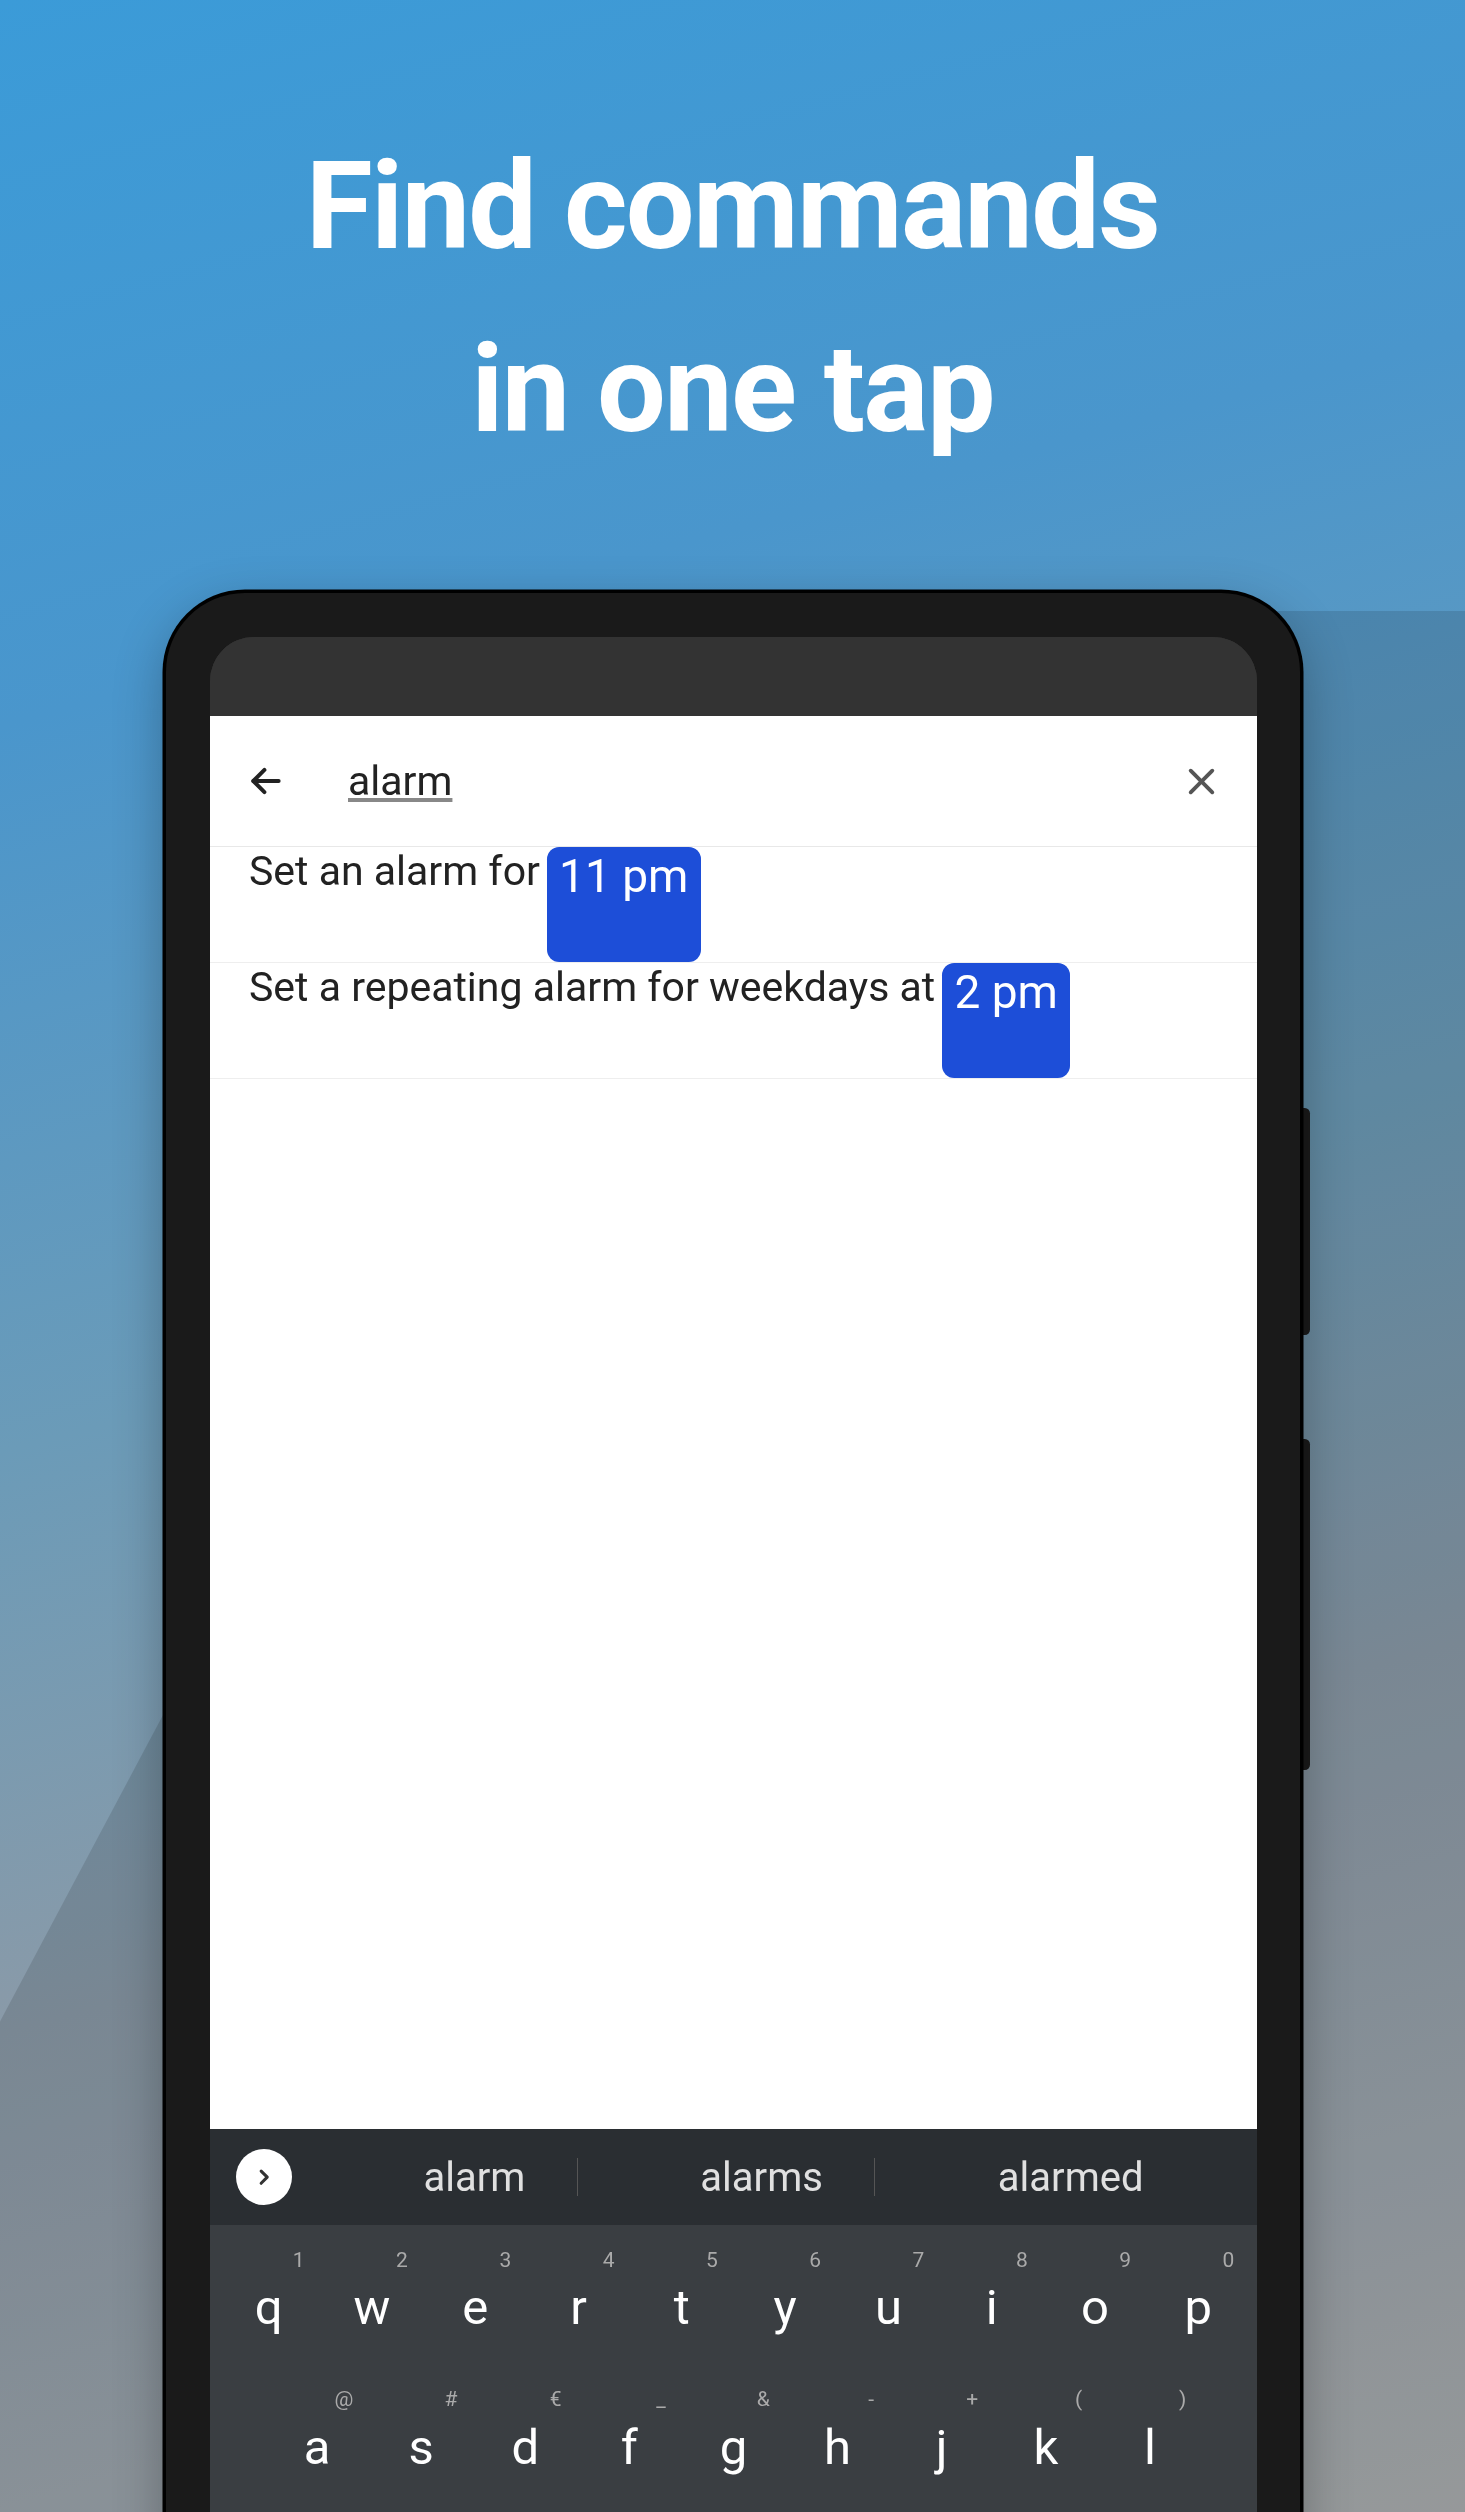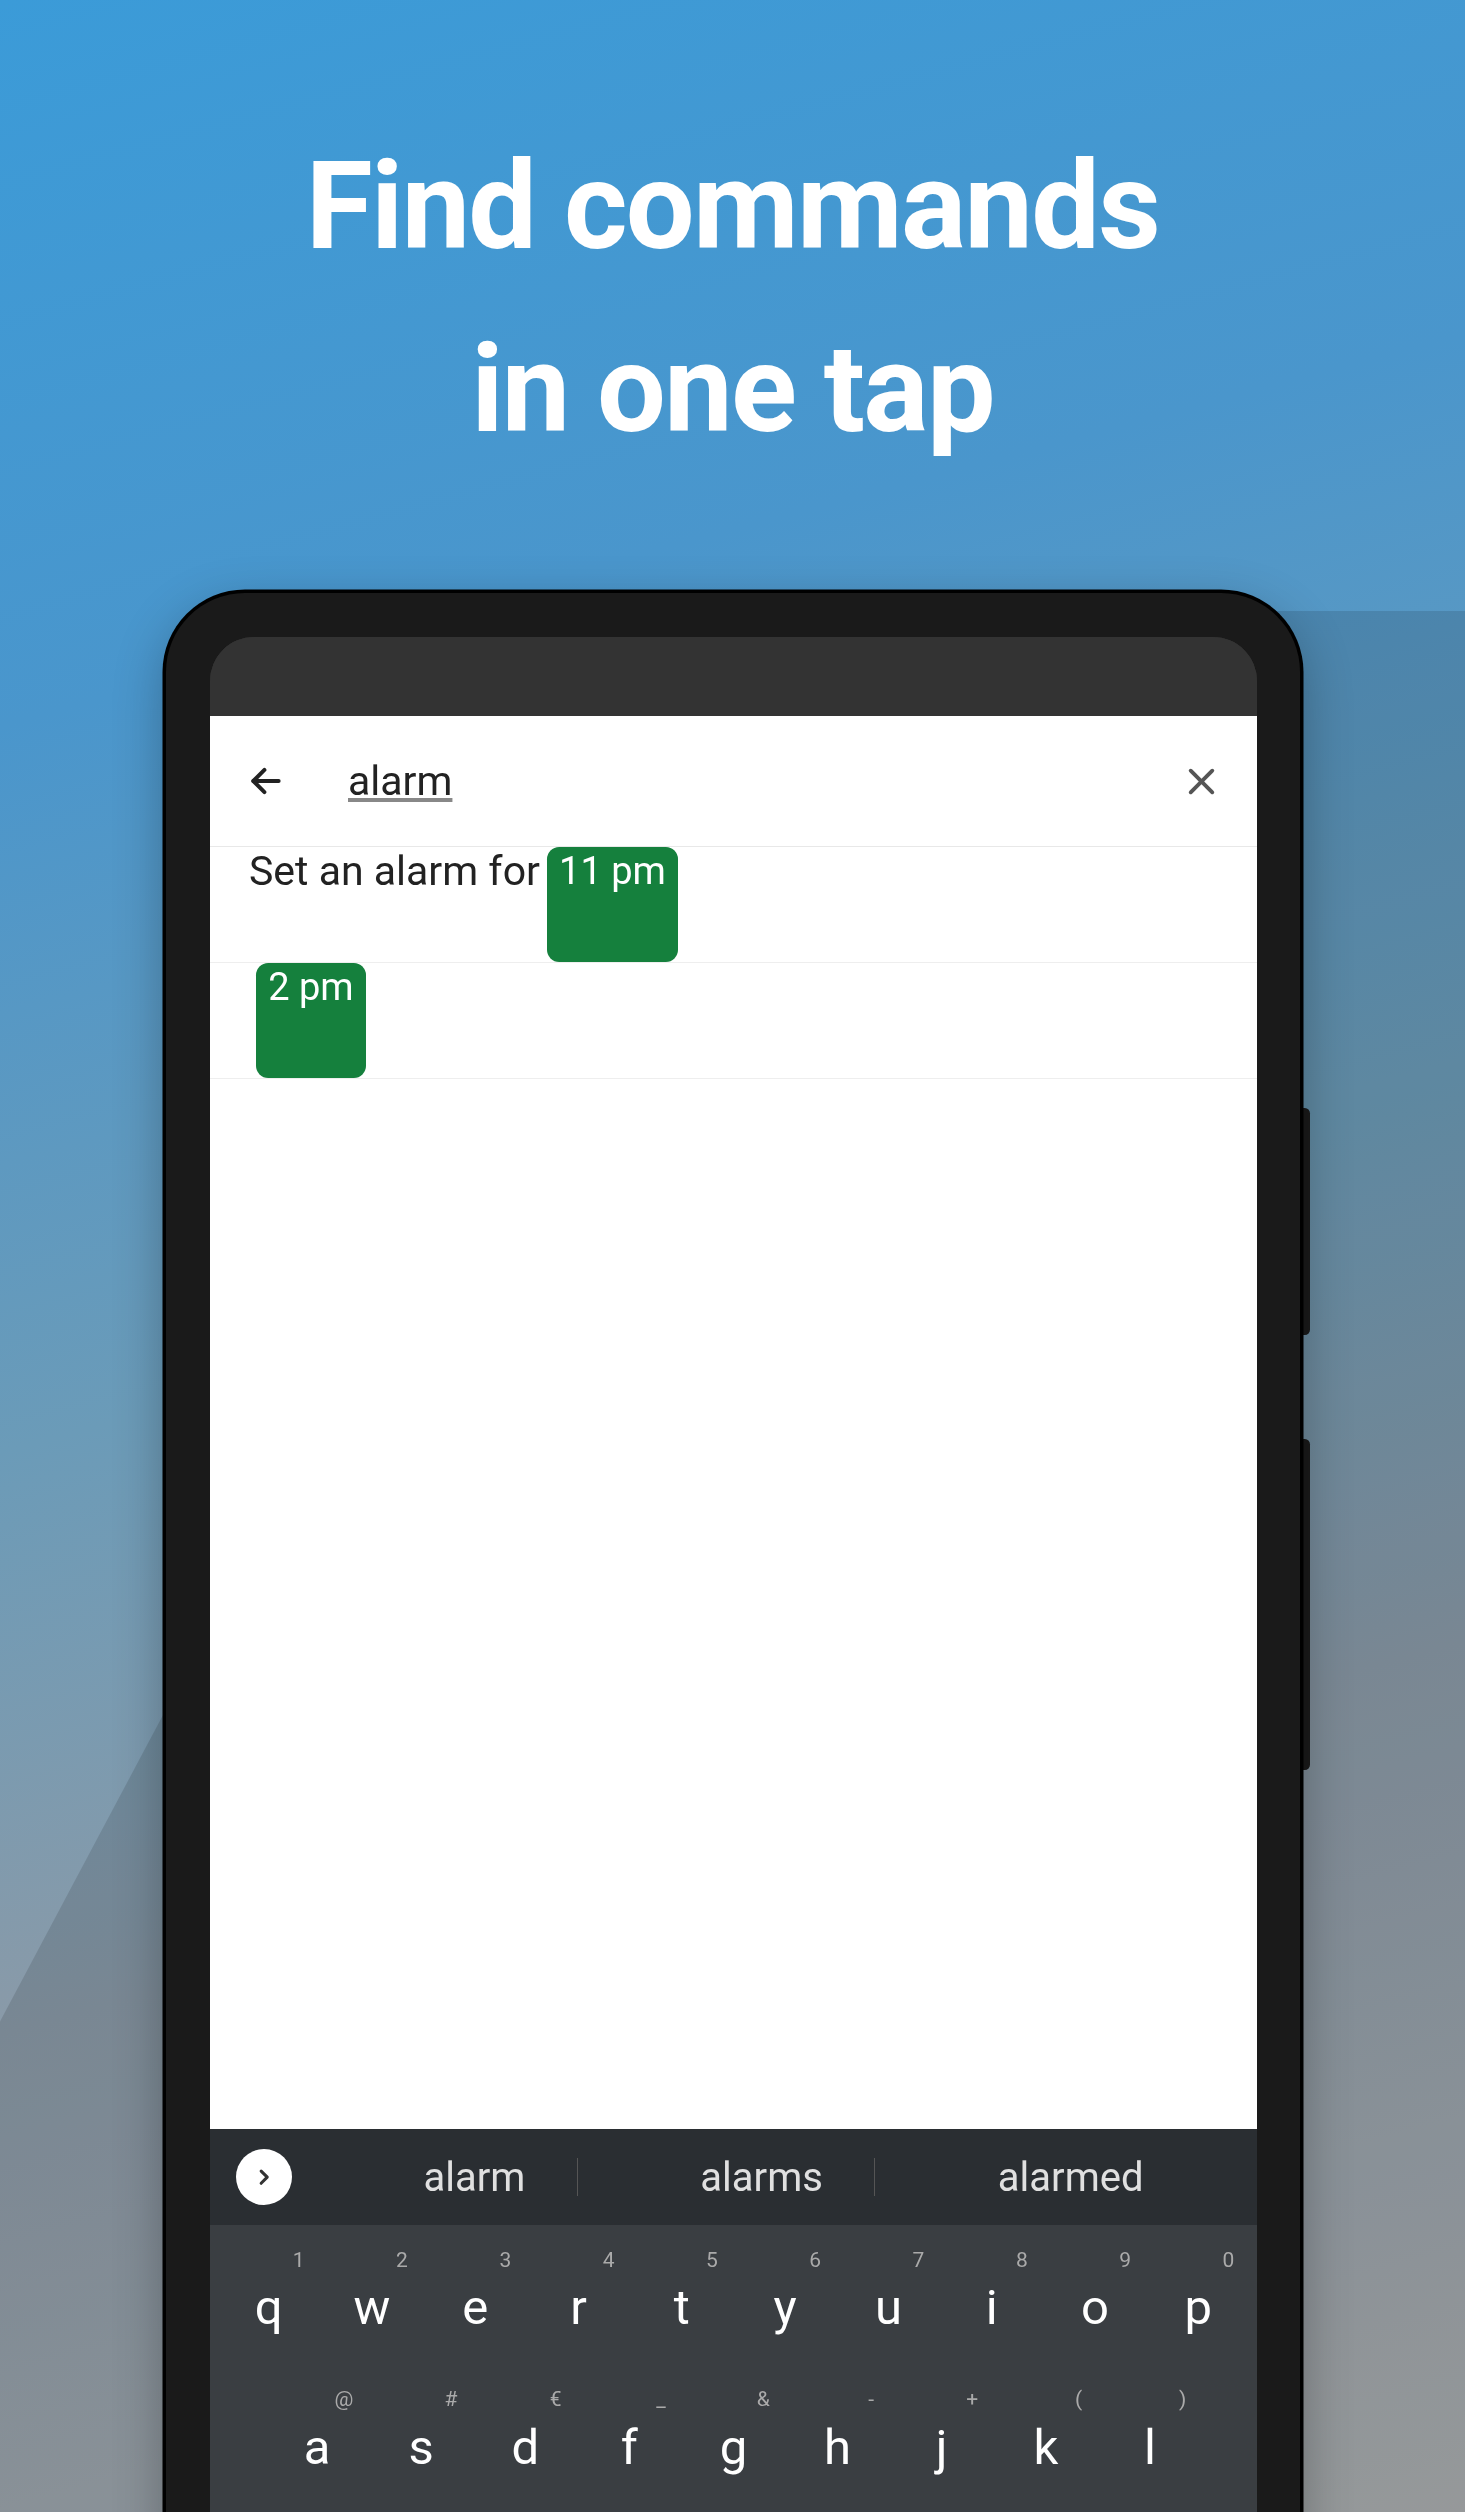--- a/index.html
+++ b/index.html
@@ -115,26 +115,26 @@
   display: flex;
   height: 116px;
   padding: 0 39px;
   border-bottom: 0.9px solid #eeeeee;
   font-size: 41px;
   color: #222222;
   cursor: pointer;
 }
 .param-chip {
   display: inline-block;
-  background: #15803d;
+  background: #1d4ed8;
   color: #ffffff;
   padding: 1.7px 12.2px;
   border-radius: 12.2px;
   margin-left: 7px;
-  font-size: 38px;
+  font-size: 46px;
 }
 
 .keyboard {
   background: #3a3e42;
   height: 515px;
 }
 .suggestion-bar {
   display: flex;
   align-items: center;
   height: 96px;
@@ -232,20 +232,21 @@
             </svg>
         </div>
       </div>
 
       <div id="results-container">
           <div class="result-item">
             <span>Set an alarm for </span>
             <span class="param-chip">11 pm</span>
           </div>
           <div class="result-item">
+            <span>Set a repeating alarm for weekdays at </span>
             <span class="param-chip">2 pm</span>
           </div>
         </div>
 
     </div>
 
     <div class="keyboard">
       <div class="suggestion-bar">
         <div class="expand-btn">
           <svg width="24.4" height="24.4" viewBox="0 0 24 24" fill="none" stroke="#333" stroke-width="3" stroke-linecap="round" stroke-linejoin="round">

